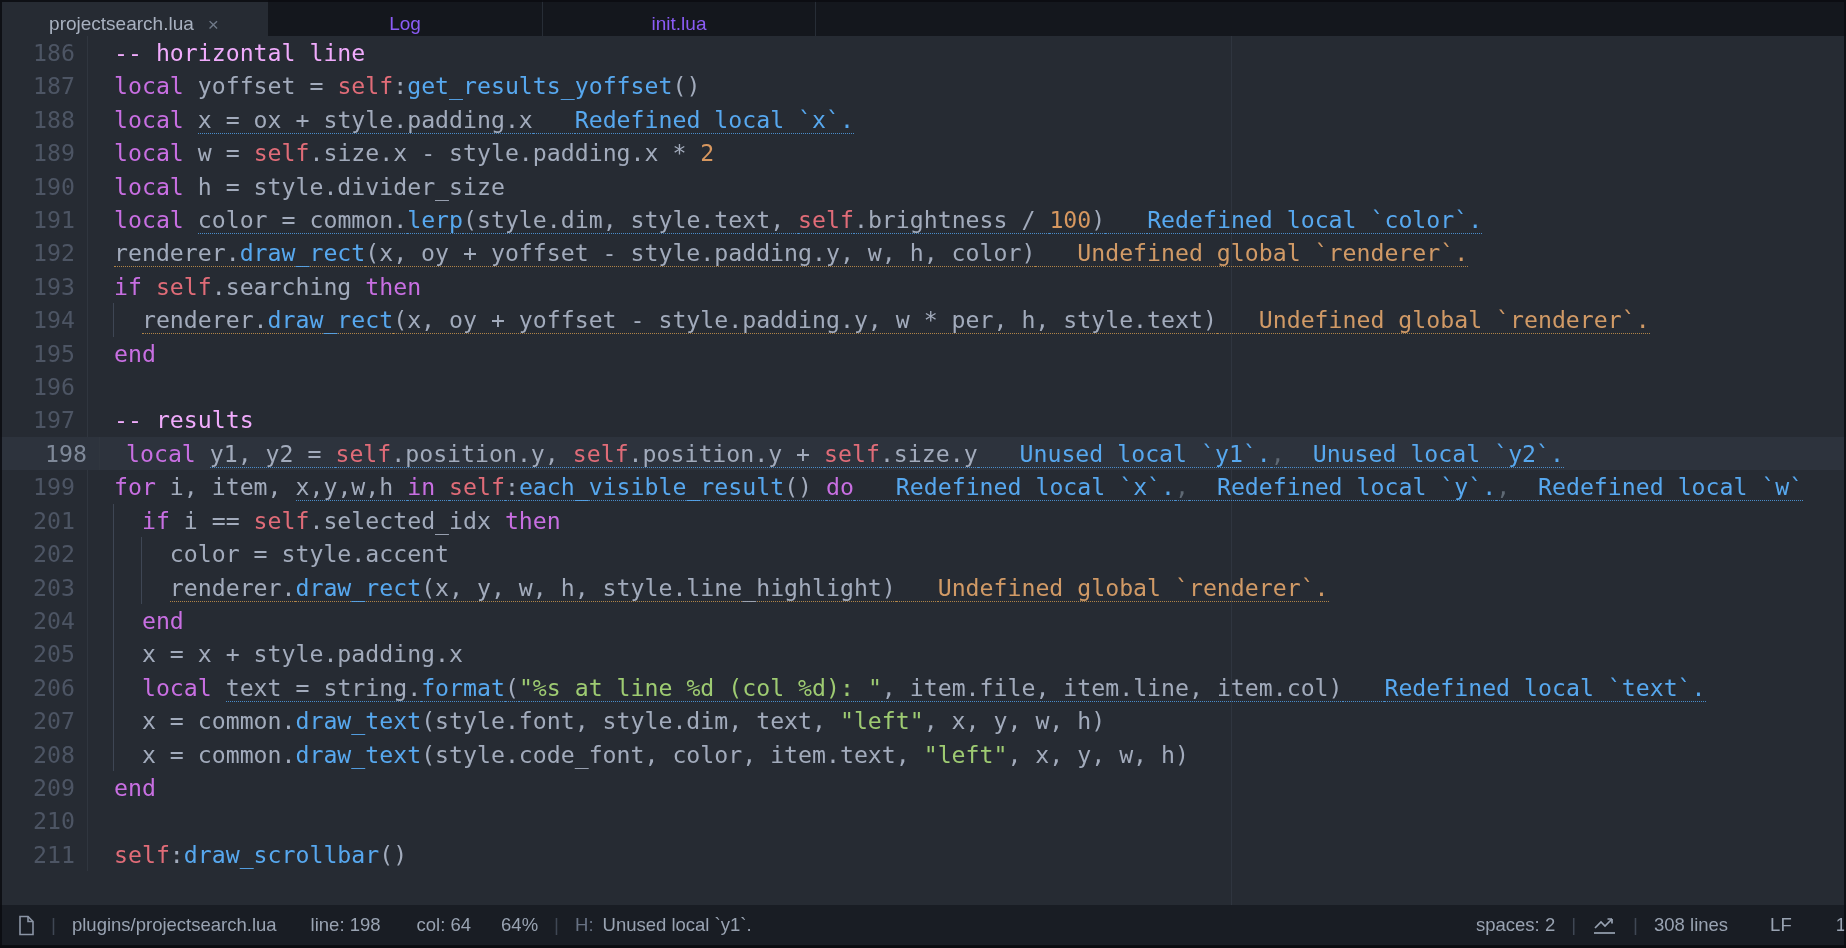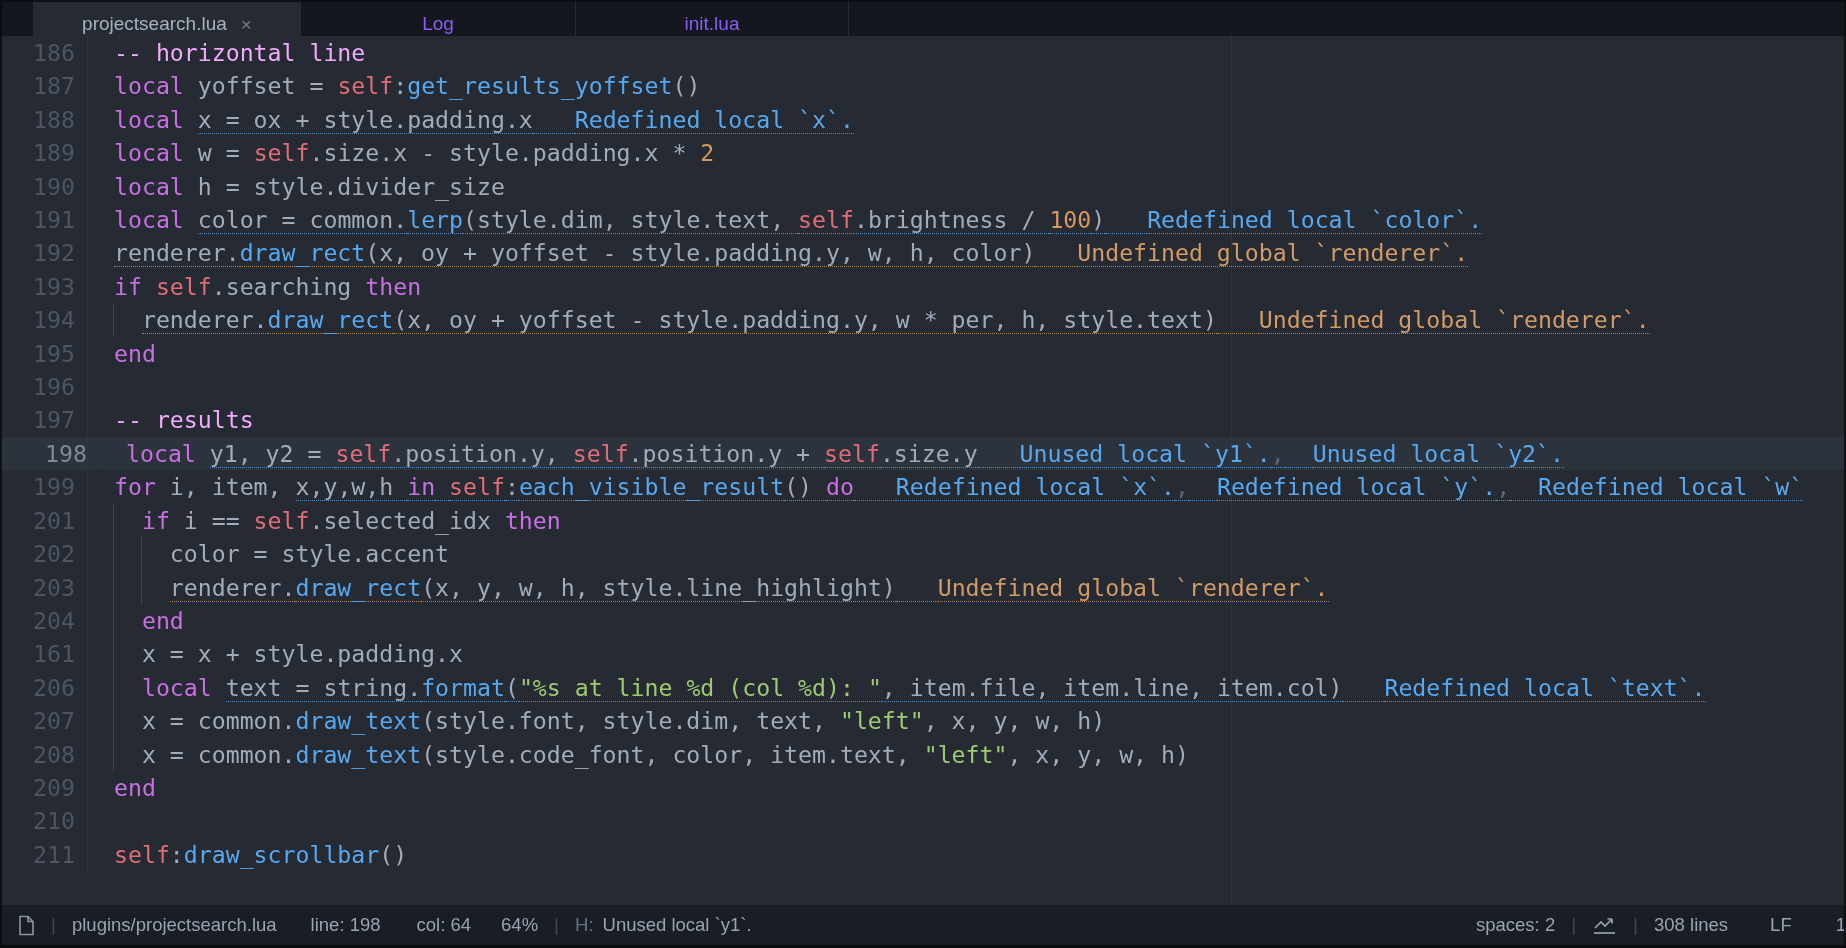--- a/index.html
+++ b/index.html
@@ -1,21 +1,21 @@
 <!DOCTYPE html>
 <html><head>
 <meta charset="utf-8">
 <style>
   html,body{margin:0;padding:0;background:#0c0e12;}
   .app{position:relative;width:1846px;height:948px;background:#262b33;overflow:hidden;
        font-family:"Liberation Sans",sans-serif;}
   .frame{position:absolute;inset:0;border:2px solid rgba(10,12,16,.85);pointer-events:none;z-index:50;}
 
   
-  .tabbar{height:48px;background:#14171d;display:flex;align-items:stretch;font-size:19px;padding-left:33px;}
+  .tabbar{height:48px;background:#14171d;display:flex;align-items:stretch;font-size:19px;}
   .tab{display:flex;align-items:center;justify-content:center;gap:14px;color:#8b5cf6;box-sizing:border-box;}
   .tab.t1{width:268px;background:#262b33;color:#a8b1c0;}
   .tab.t2{width:275px;border-right:1px solid #272d36;}
   .tab.t3{width:273px;border-right:1px solid #272d36;}
   .tab .close{color:#6f7988;font-size:19px;line-height:1;}
 
   
   .editor{position:absolute;top:36px;left:0;right:0;bottom:43px;background:#262b33;overflow:hidden;
           font-family:"DejaVu Sans Mono",monospace;font-size:23.2px;line-height:33.42px;}
   .ruler{position:absolute;top:0;bottom:0;left:calc(114px + 80ch);width:1px;background:#2f353f;}
@@ -77,21 +77,21 @@
         <div class="row"><span class="gut">194</span><span class="code"><i class="g" style="left: calc(0ch + 25px);"></i><span class="tk-id">  </span><span class="tk-id u-o">renderer.</span><span class="tk-fn u-o">draw_rect</span><span class="tk-id u-o">(x, oy + yoffset - style.padding.y, w * per, h, style.text)</span><span class="tk-id u-o">   </span><span class="tk-wo u-o">Undefined global `renderer`.</span></span></div>
         <div class="row"><span class="gut">195</span><span class="code"><span class="tk-kw">end</span></span></div>
         <div class="row"><span class="gut">196</span><span class="code"></span></div>
         <div class="row"><span class="gut">197</span><span class="code"><span class="tk-cm">-- results</span></span></div>
         <div class="row hl"><span class="gut">198</span><span class="code"><span class="tk-kw">local</span><span class="tk-id"> </span><span class="tk-id u-b">y1, y2 = </span><span class="tk-sf u-b">self</span><span class="tk-id u-b">.position.y, </span><span class="tk-sf u-b">self</span><span class="tk-id u-b">.position.y + </span><span class="tk-sf u-b">self</span><span class="tk-id u-b">.size.y</span><span class="tk-id u-b">   </span><span class="tk-wb u-b">Unused local `y1`.</span><span class="tk-ws u-b">,</span><span class="tk-id u-b">  </span><span class="tk-wb u-b">Unused local `y2`.</span></span></div>
         <div class="row"><span class="gut">199</span><span class="code"><span class="tk-kw">for</span><span class="tk-id"> i, item, </span><span class="tk-id u-b">x,y,w,h </span><span class="tk-kw u-b">in</span><span class="tk-id u-b"> </span><span class="tk-sf u-b">self</span><span class="tk-id u-b">:</span><span class="tk-fn u-b">each_visible_result</span><span class="tk-id u-b">() </span><span class="tk-kw u-b">do</span><span class="tk-id u-b">   </span><span class="tk-wb u-b">Redefined local `x`.</span><span class="tk-ws u-b">,</span><span class="tk-id u-b">  </span><span class="tk-wb u-b">Redefined local `y`.</span><span class="tk-ws u-b">,</span><span class="tk-id u-b">  </span><span class="tk-wb u-b">Redefined local `w`</span></span></div>
         <div class="row"><span class="gut">201</span><span class="code"><i class="g" style="left: calc(0ch + 25px);"></i><span class="tk-id">  </span><span class="tk-kw">if</span><span class="tk-id"> i == </span><span class="tk-sf">self</span><span class="tk-id">.selected_idx </span><span class="tk-kw">then</span></span></div>
         <div class="row"><span class="gut">202</span><span class="code"><i class="g" style="left: calc(0ch + 25px);"></i><i class="g" style="left: calc(2ch + 25px);"></i><span class="tk-id">    </span><span class="tk-id">color = style.accent</span></span></div>
         <div class="row"><span class="gut">203</span><span class="code"><i class="g" style="left: calc(0ch + 25px);"></i><i class="g" style="left: calc(2ch + 25px);"></i><span class="tk-id">    </span><span class="tk-id u-o">renderer.</span><span class="tk-fn u-o">draw_rect</span><span class="tk-id u-o">(x, y, w, h, style.line_highlight)</span><span class="tk-id u-o">   </span><span class="tk-wo u-o">Undefined global `renderer`.</span></span></div>
         <div class="row"><span class="gut">204</span><span class="code"><i class="g" style="left: calc(0ch + 25px);"></i><span class="tk-id">  </span><span class="tk-kw">end</span></span></div>
-        <div class="row"><span class="gut">161</span><span class="code"><i class="g" style="left: calc(0ch + 25px);"></i><span class="tk-id">  </span><span class="tk-id">x = x + style.padding.x</span></span></div>
+        <div class="row"><span class="gut">205</span><span class="code"><i class="g" style="left: calc(0ch + 25px);"></i><span class="tk-id">  </span><span class="tk-id">x = x + style.padding.x</span></span></div>
         <div class="row"><span class="gut">206</span><span class="code"><i class="g" style="left: calc(0ch + 25px);"></i><span class="tk-id">  </span><span class="tk-kw">local</span><span class="tk-id"> </span><span class="tk-id u-b">text = string.</span><span class="tk-fn u-b">format</span><span class="tk-id u-b">(</span><span class="tk-st u-b">"%s at line %d (col %d): "</span><span class="tk-id u-b">, item.file, item.line, item.col)</span><span class="tk-id u-b">   </span><span class="tk-wb u-b">Redefined local `text`.</span></span></div>
         <div class="row"><span class="gut">207</span><span class="code"><i class="g" style="left: calc(0ch + 25px);"></i><span class="tk-id">  </span><span class="tk-id">x = common.</span><span class="tk-fn">draw_text</span><span class="tk-id">(style.font, style.dim, text, </span><span class="tk-st">"left"</span><span class="tk-id">, x, y, w, h)</span></span></div>
         <div class="row"><span class="gut">208</span><span class="code"><i class="g" style="left: calc(0ch + 25px);"></i><span class="tk-id">  </span><span class="tk-id">x = common.</span><span class="tk-fn">draw_text</span><span class="tk-id">(style.code_font, color, item.text, </span><span class="tk-st">"left"</span><span class="tk-id">, x, y, w, h)</span></span></div>
         <div class="row"><span class="gut">209</span><span class="code"><span class="tk-kw">end</span></span></div>
         <div class="row"><span class="gut">210</span><span class="code"></span></div>
         <div class="row"><span class="gut">211</span><span class="code"><span class="tk-sf">self</span><span class="tk-id">:</span><span class="tk-fn">draw_scrollbar</span><span class="tk-id">()</span></span></div>
       </div>
   </div>
 
   <div class="statusbar">

